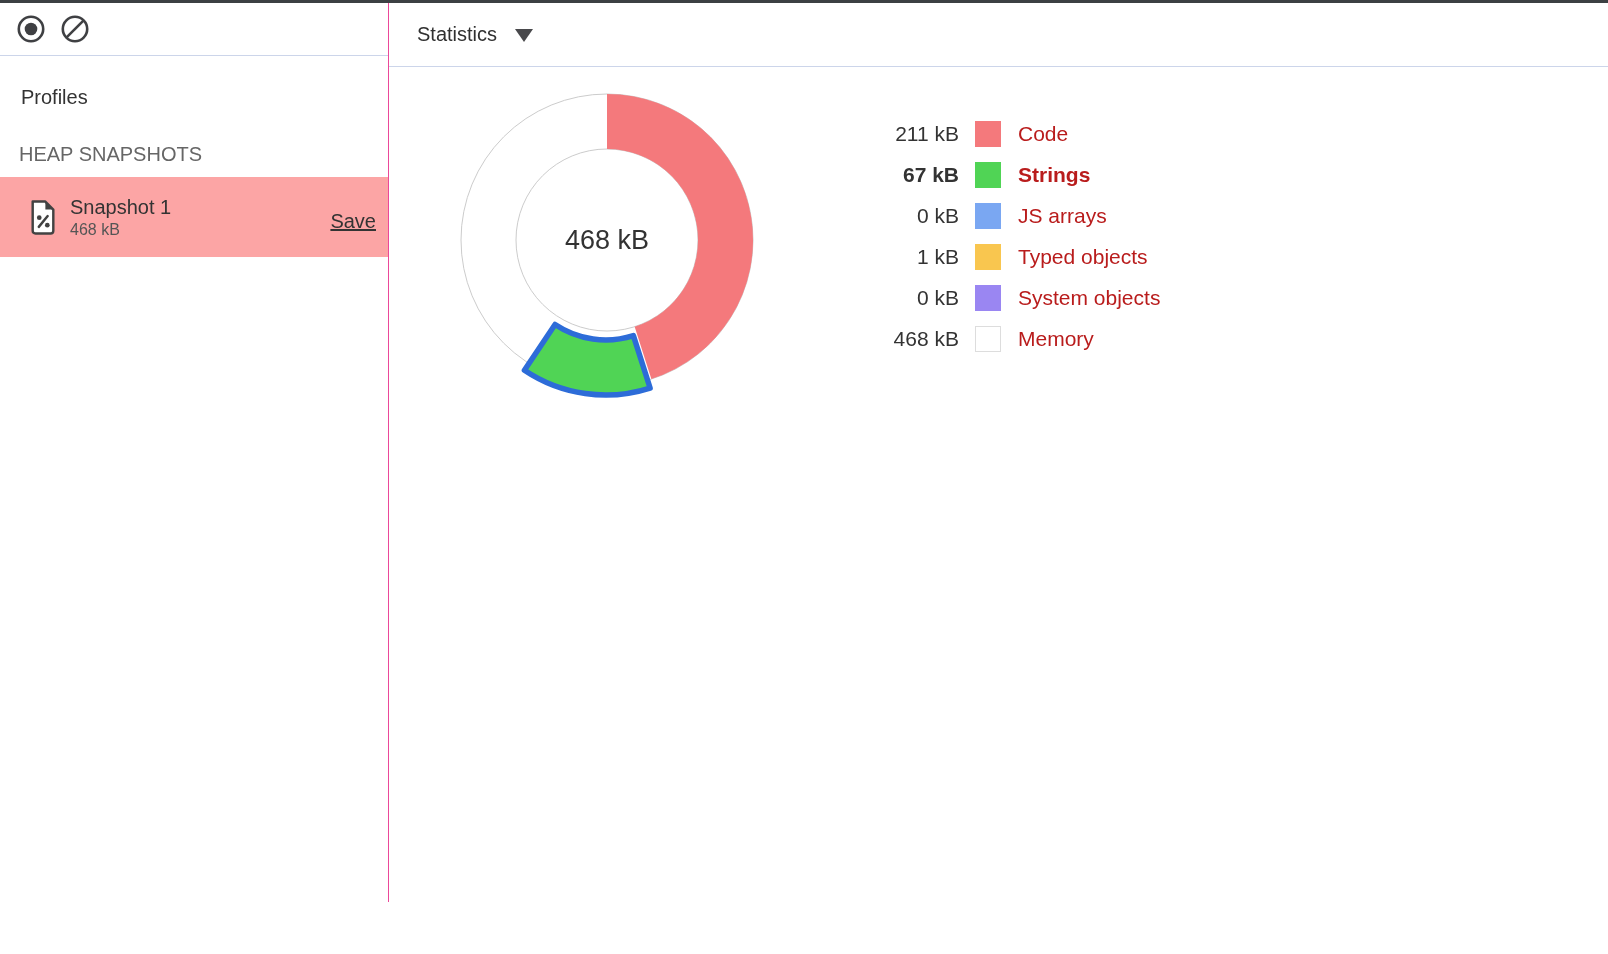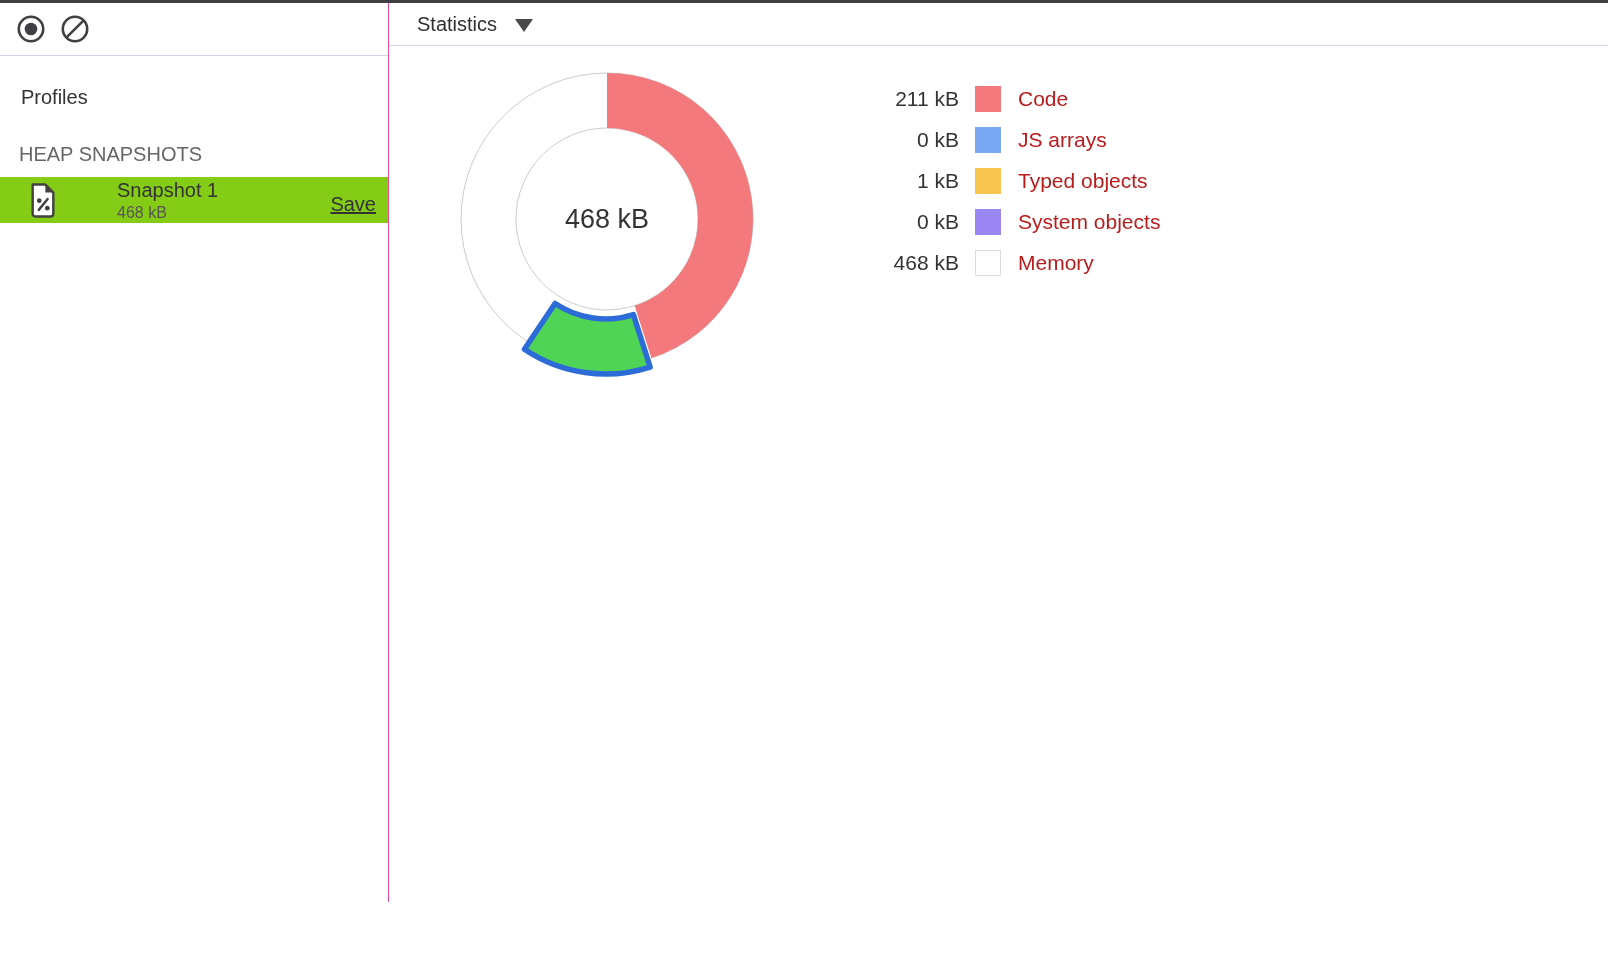--- a/index.html
+++ b/index.html
@@ -61,42 +61,41 @@
   .profiles-heading {
     margin:30px 0 0 21px;
     font-size:20px; color:#333;
   }
   .section-heading {
     margin:34px 0 0 19px;
     font-size:20px; color:#666;
   }
   .snapshot-row {
     margin-top:11px;
-    height:46px;
-    background:#84cc16;
+    height:80px;
+    background:#fca5a5;
     display:flex; align-items:center;
     padding:0 12px 0 28px;
     cursor:pointer;
-    gap:47px;
   }
   .snapshot-icon { width:30px; height:37px; flex:none; display:flex; }
   .snapshot-info { margin-left:12px; flex:1; min-width:0; }
   .snapshot-name { font-size:20px; color:#333; line-height:1.15; }
   .snapshot-size { font-size:16px; color:#555; margin-top:2px; }
   .save-link {
     font-size:20px; color:#333;
     text-decoration:underline;
     cursor:pointer;
     margin-top:8px;
   }
 
   
   .main { flex:1; display:flex; flex-direction:column; background:#fff; }
   .main-toolbar {
-    height:43px;
+    height:64px;
     border-bottom:1px solid #ccd5ea;
     display:flex; align-items:center;
     padding-left:28px;
   }
   .stats-select {
     display:flex; align-items:center;
     gap:18px;
     font-size:20px; color:#303030;
     cursor:pointer;
   }
@@ -110,21 +109,21 @@
   .chart-area { position:relative; flex:1; }
   #donut-svg { position:absolute; left:48px; top:3px; }
   .center-label {
     position:absolute; left:48px; top:3px;
     width:340px; height:340px;
     display:flex; align-items:center; justify-content:center;
     font-size:27px; color:#333;
     pointer-events:none;
   }
 
-  .legend { position:absolute; left:450px; top:32px; }
+  .legend { position:absolute; left:450px; top:46px; }
   .legend-row { display:flex; align-items:center; height:41px; }
   .legend-value {
     width:120px; text-align:right;
     font-size:21px; color:#333;
     white-space:nowrap;
   }
   .legend-swatch {
     width:26px; height:26px;
     margin:0 17px 0 16px;
     flex:none;
@@ -197,20 +196,25 @@
             <path d="M214.37015300584002 309.0945344801094 A146 146 0 0 1 88.68313579433983 291.2582681542097 L119.31620107729401 245.57878357556905 A91 91 0 0 0 197.65536933925645 256.6959084773285 Z" fill="#50d455" transform="translate(-1.2645222334658353 8.910722951650477)" stroke="#2d6cd8" stroke-width="5.5" stroke-linejoin="round"></path>
           </svg>
         <div class="center-label">468 kB</div>
 
         <div class="legend">
           <div class="legend-row">
             <span class="legend-value">211 kB</span>
             <span class="legend-swatch" style="background: rgb(244, 121, 124);"></span>
             <span class="legend-label">Code</span>
           </div>
+          <div class="legend-row highlighted">
+            <span class="legend-value">67 kB</span>
+            <span class="legend-swatch" style="background: rgb(80, 212, 85);"></span>
+            <span class="legend-label">Strings</span>
+          </div>
           <div class="legend-row">
             <span class="legend-value">0 kB</span>
             <span class="legend-swatch" style="background: rgb(122, 167, 242);"></span>
             <span class="legend-label">JS arrays</span>
           </div>
           <div class="legend-row">
             <span class="legend-value">1 kB</span>
             <span class="legend-swatch" style="background: rgb(249, 198, 79);"></span>
             <span class="legend-label">Typed objects</span>
           </div>

